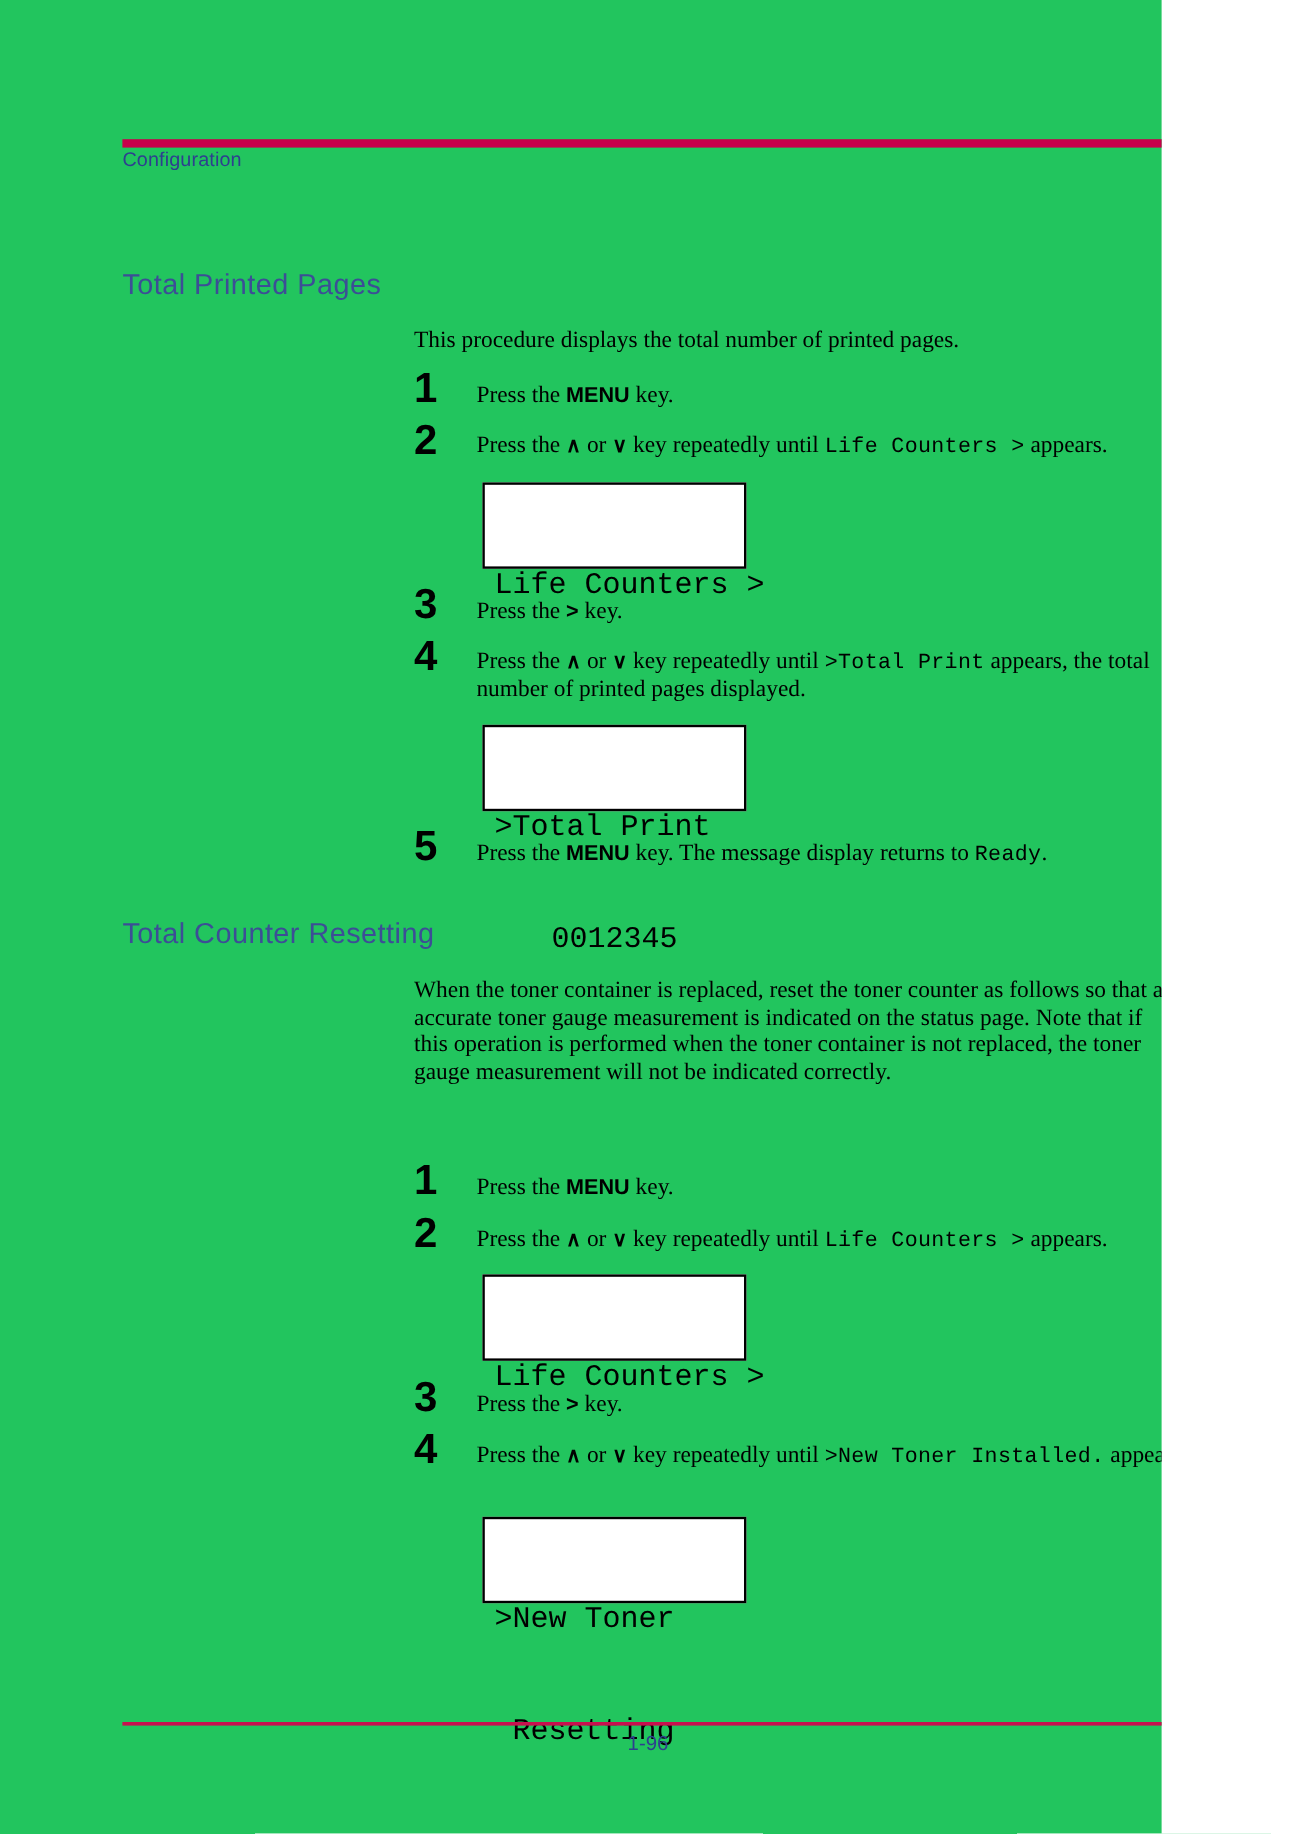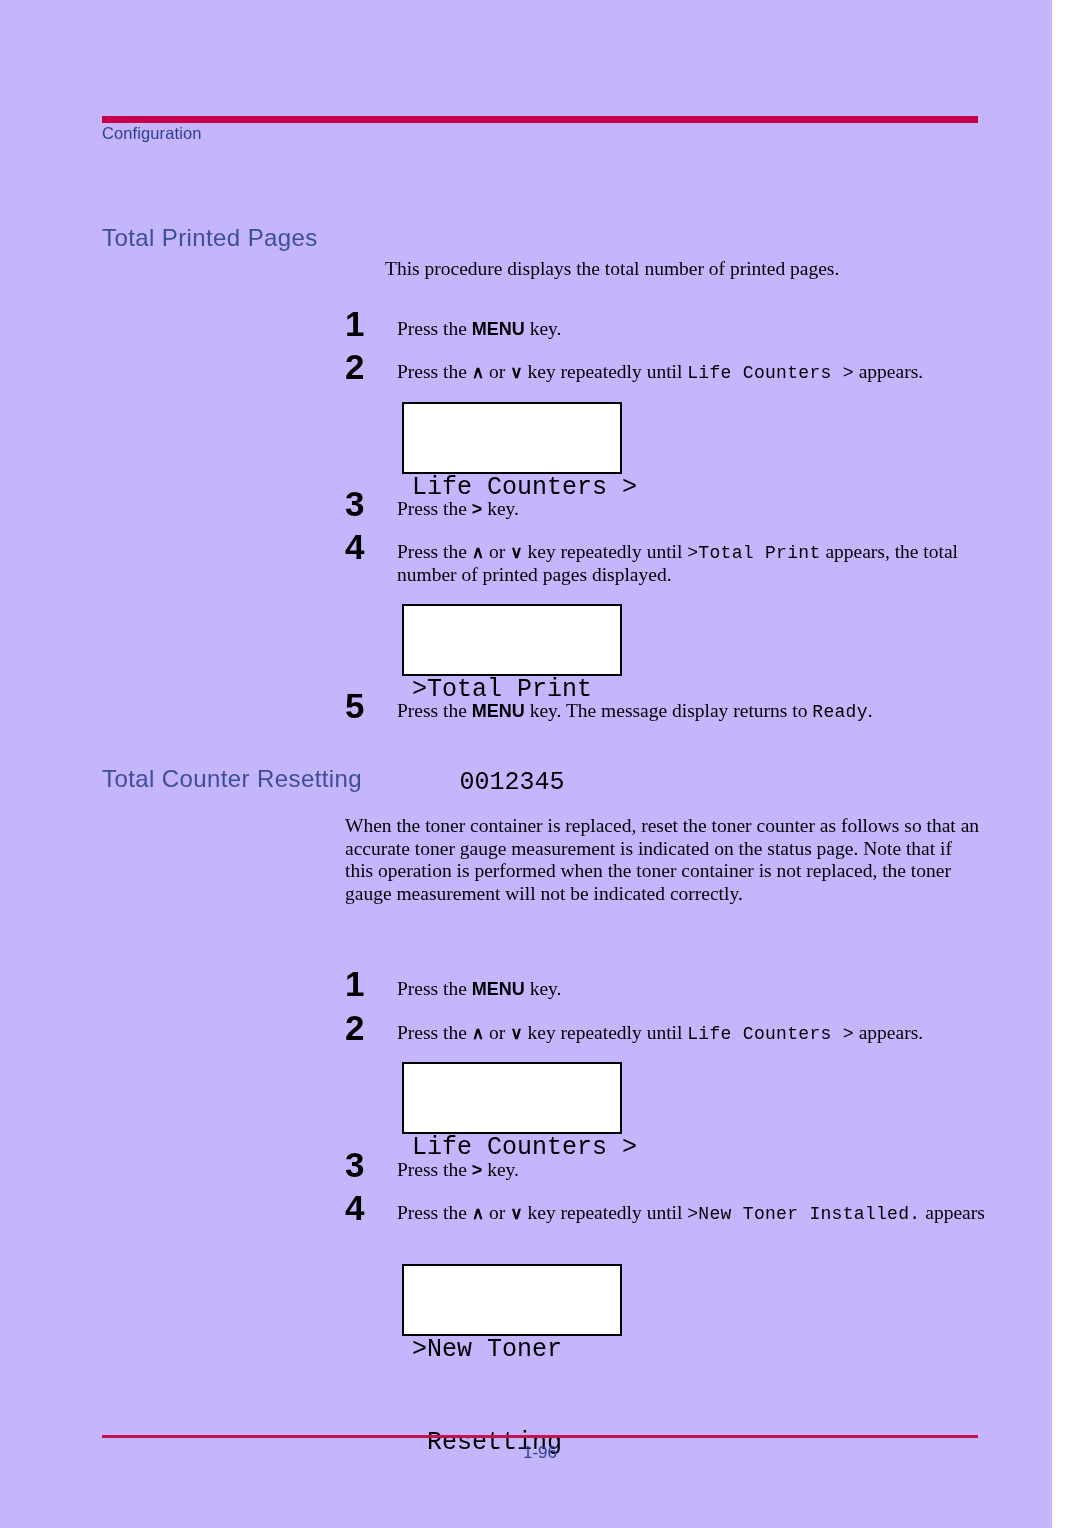--- a/index.html
+++ b/index.html
@@ -2,23 +2,23 @@
 <html><head>
 <meta charset="utf-8">
 <style>
   html, body {
     margin: 0;
     padding: 0;
     background: #ffffff;
   }
   .page {
     position: relative;
-    width: 1052px;
+    width: 968px;
     height: 1528px;
-    background: #c4b5fd;
+    background: #22c55e;
     font-family: "Liberation Serif", serif;
     overflow: hidden;
   }
 
   
   .header-rule {
     position: absolute;
     left: 102px;
     top: 116px;
     width: 876px;
@@ -154,21 +154,21 @@
 </head>
 <body>
 
 <div class="page">
 
   <div class="header-rule"></div>
   <div class="header-label">Configuration</div>
 
   <div class="section-heading" id="heading-total-printed-pages">Total Printed Pages</div>
 
-  <div class="body-text" style="top:258px;margin-left:40px;">This procedure displays the total number of printed pages.</div>
+  <div class="body-text" style="top:273px;">This procedure displays the total number of printed pages.</div>
 
   <div class="step" style="top:318px;">
     <span class="step-num">1</span>
     <span class="step-text"><span>Press the </span><span class="kbd">MENU</span><span> key.</span></span>
   </div>
 
   <div class="step" style="top:361px;">
     <span class="step-num">2</span>
     <span class="step-text"><span>Press the </span><span class="arrow">∧</span><span> or </span><span class="arrow">∨</span><span> key repeatedly until </span><span class="mono">Life Counters &gt;</span><span> appears.</span></span>
   </div>

